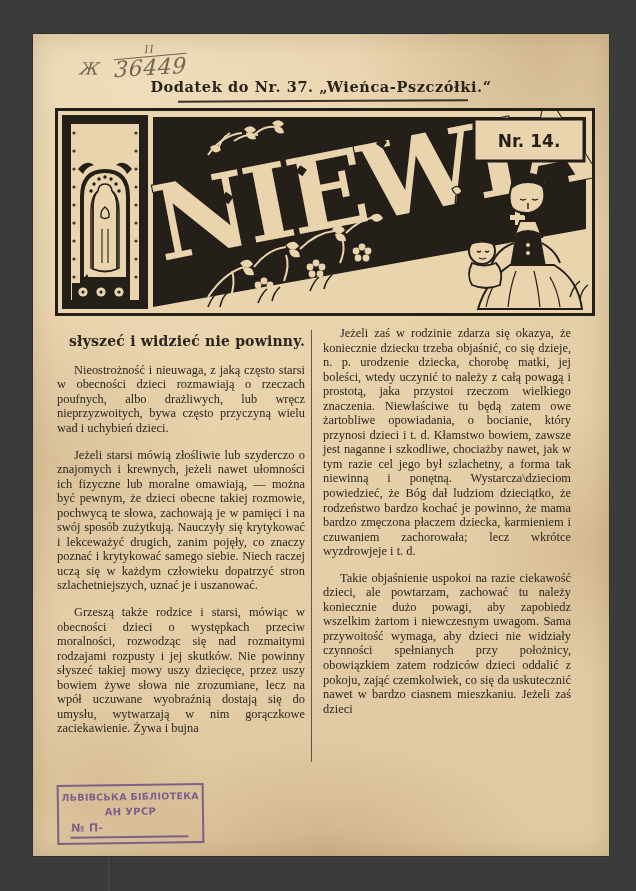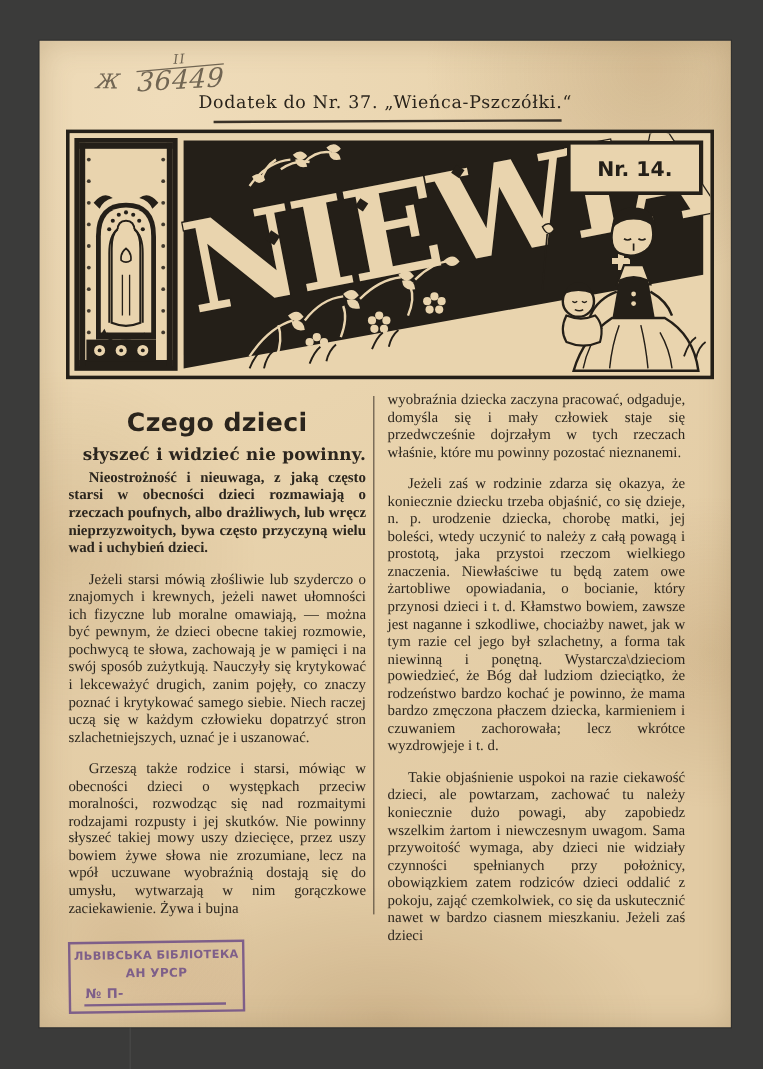--- a/index.html
+++ b/index.html
@@ -105,21 +105,21 @@
     transform: skewX(-6deg);
   }
 
   
   #supplement-line {
     position: absolute;
     left: 0; right: 0;
     top: 44px;
     text-align: center;
     font-family: "DejaVu Serif", serif;
-    font-weight: 400;
+    font-weight: 700;
     font-size: 14.5px;
     letter-spacing: .6px;
     color: #2a241c;
   }
   #rule-under-supplement {
     position: absolute;
     left: 145px; top: 66px;
     width: 290px; height: 2px;
     background: #3a3228;
     transform: rotate(-.25deg);
@@ -183,21 +183,21 @@
     font-family: "Liberation Serif", serif;
     font-size: 12.4px;
     line-height: 14.55px;
     color: #2c261e;
     text-align: justify;
     text-justify: inter-word;
     hyphens: manual;
   }
   .body-text + .body-text { margin-top: 12px; }
   .body-text { text-indent: 17px; }
-  #column-left .body-text:first-of-type { margin-top: 3px; font-weight: bold; }
+  #column-left .body-text:first-of-type { margin-top: 13px; }
 
   
   #library-stamp {
     position: absolute;
     left: 24px; top: 750px;
     width: 143px; height: 56px;
     border: 2px solid #6b4a86;
     color: #6b4a86;
     font-family: "DejaVu Sans", sans-serif;
     text-align: center;
@@ -494,29 +494,27 @@
           </g>
         </g>
       </g>
     </svg>
   </div>
 
   <div id="article">
     <div id="col-rule"></div>
 
     <div class="column" id="column-left">
-      <h1 id="headline">Czego dzieci</h1>
       <h2 id="subheadline">słyszeć i widzieć nie powinny.</h2>
       <p class="body-text">Nieostrożność i nieuwaga, z jaką często starsi w obecności dzieci rozmawiają o rzeczach poufnych, albo drażliwych, lub wręcz nieprzyzwoitych, bywa często przyczyną wielu wad i uchybień dzieci.</p>
       <p class="body-text">Jeżeli starsi mówią złośliwie lub szyderczo o znajomych i krewnych, jeżeli nawet ułomności ich fizyczne lub moralne omawiają, — można być pewnym, że dzieci obecne takiej rozmowie, pochwycą te słowa, zachowają je w pamięci i na swój sposób zużytkują. Nauczyły się krytykować i lekceważyć drugich, zanim pojęły, co znaczy poznać i krytykować samego siebie. Niech raczej uczą się w każdym człowieku dopatrzyć stron szlachetniejszych, uznać je i uszanować.</p>
       <p class="body-text">Grzeszą także rodzice i starsi, mówiąc w obecności dzieci o występkach przeciw moralności, rozwodząc się nad rozmaitymi rodzajami rozpusty i jej skutków. Nie powinny słyszeć takiej mowy uszy dziecięce, przez uszy bowiem żywe słowa nie zrozumiane, lecz na wpół uczuwane wyobraźnią dostają się do umysłu, wytwarzają w nim gorączkowe zaciekawienie. Żywa i bujna</p>
     </div>
 
     <div class="column" id="column-right">
-      <p class="body-text" style="text-indent:0">wyobraźnia dziecka zaczyna pracować, odgaduje, domyśla się i mały człowiek staje się przedwcześnie dojrzałym w tych rzeczach właśnie, które mu powinny pozostać nieznanemi.</p>
       <p class="body-text">Jeżeli zaś w rodzinie zdarza się okazya, że koniecznie dziecku trzeba objaśnić, co się dzieje, n. p. urodzenie dziecka, chorobę matki, jej boleści, wtedy uczynić to należy z całą powagą i prostotą, jaka przystoi rzeczom wielkiego znaczenia. Niewłaściwe tu będą zatem owe żartobliwe opowiadania, o bocianie, który przynosi dzieci i t. d. Kłamstwo bowiem, zawsze jest naganne i szkodliwe, chociażby nawet, jak w tym razie cel jego był szlachetny, a forma tak niewinną i ponętną. Wystarcza\dzieciom powiedzieć, że Bóg dał ludziom dzieciątko, że rodzeństwo bardzo kochać je powinno, że mama bardzo zmęczona płaczem dziecka, karmieniem i czuwaniem zachorowała; lecz wkrótce wyzdrowjeje i t. d.</p>
       <p class="body-text">Takie objaśnienie uspokoi na razie ciekawość dzieci, ale powtarzam, zachować tu należy koniecznie dużo powagi, aby zapobiedz wszelkim żartom i niewczesnym uwagom. Sama przywoitość wymaga, aby dzieci nie widziały czynności spełnianych przy położnicy, obowiązkiem zatem rodziców dzieci oddalić z pokoju, zająć czemkolwiek, co się da uskutecznić nawet w bardzo ciasnem mieszkaniu. Jeżeli zaś dzieci</p>
     </div>
   </div>
 
   <div id="library-stamp">
     <span class="st-line st-1">ЛЬВІВСЬКА БІБЛІОТЕКА</span>
     <span class="st-line st-2">АН УРСР</span>
     <span class="st-line st-3">№ П-</span>
     <span class="st-underline"></span>

